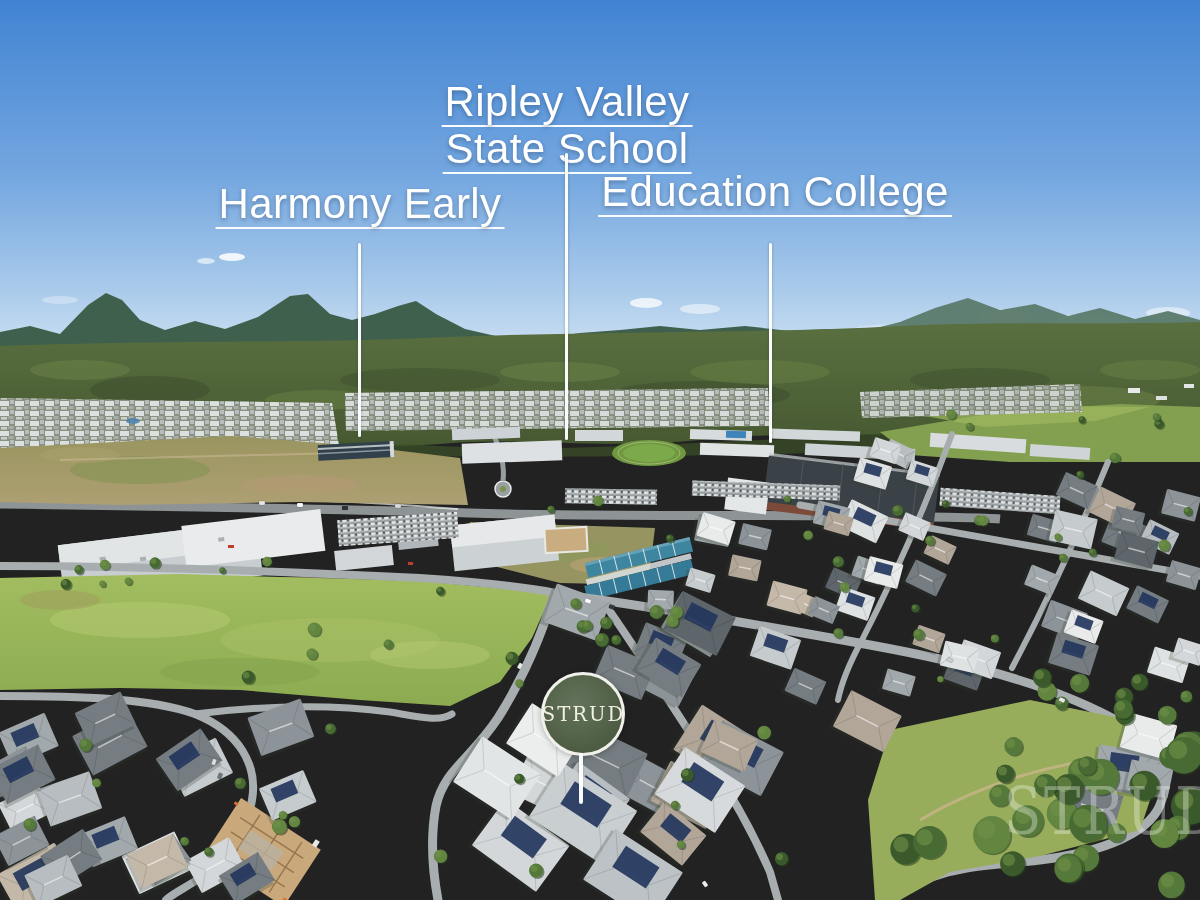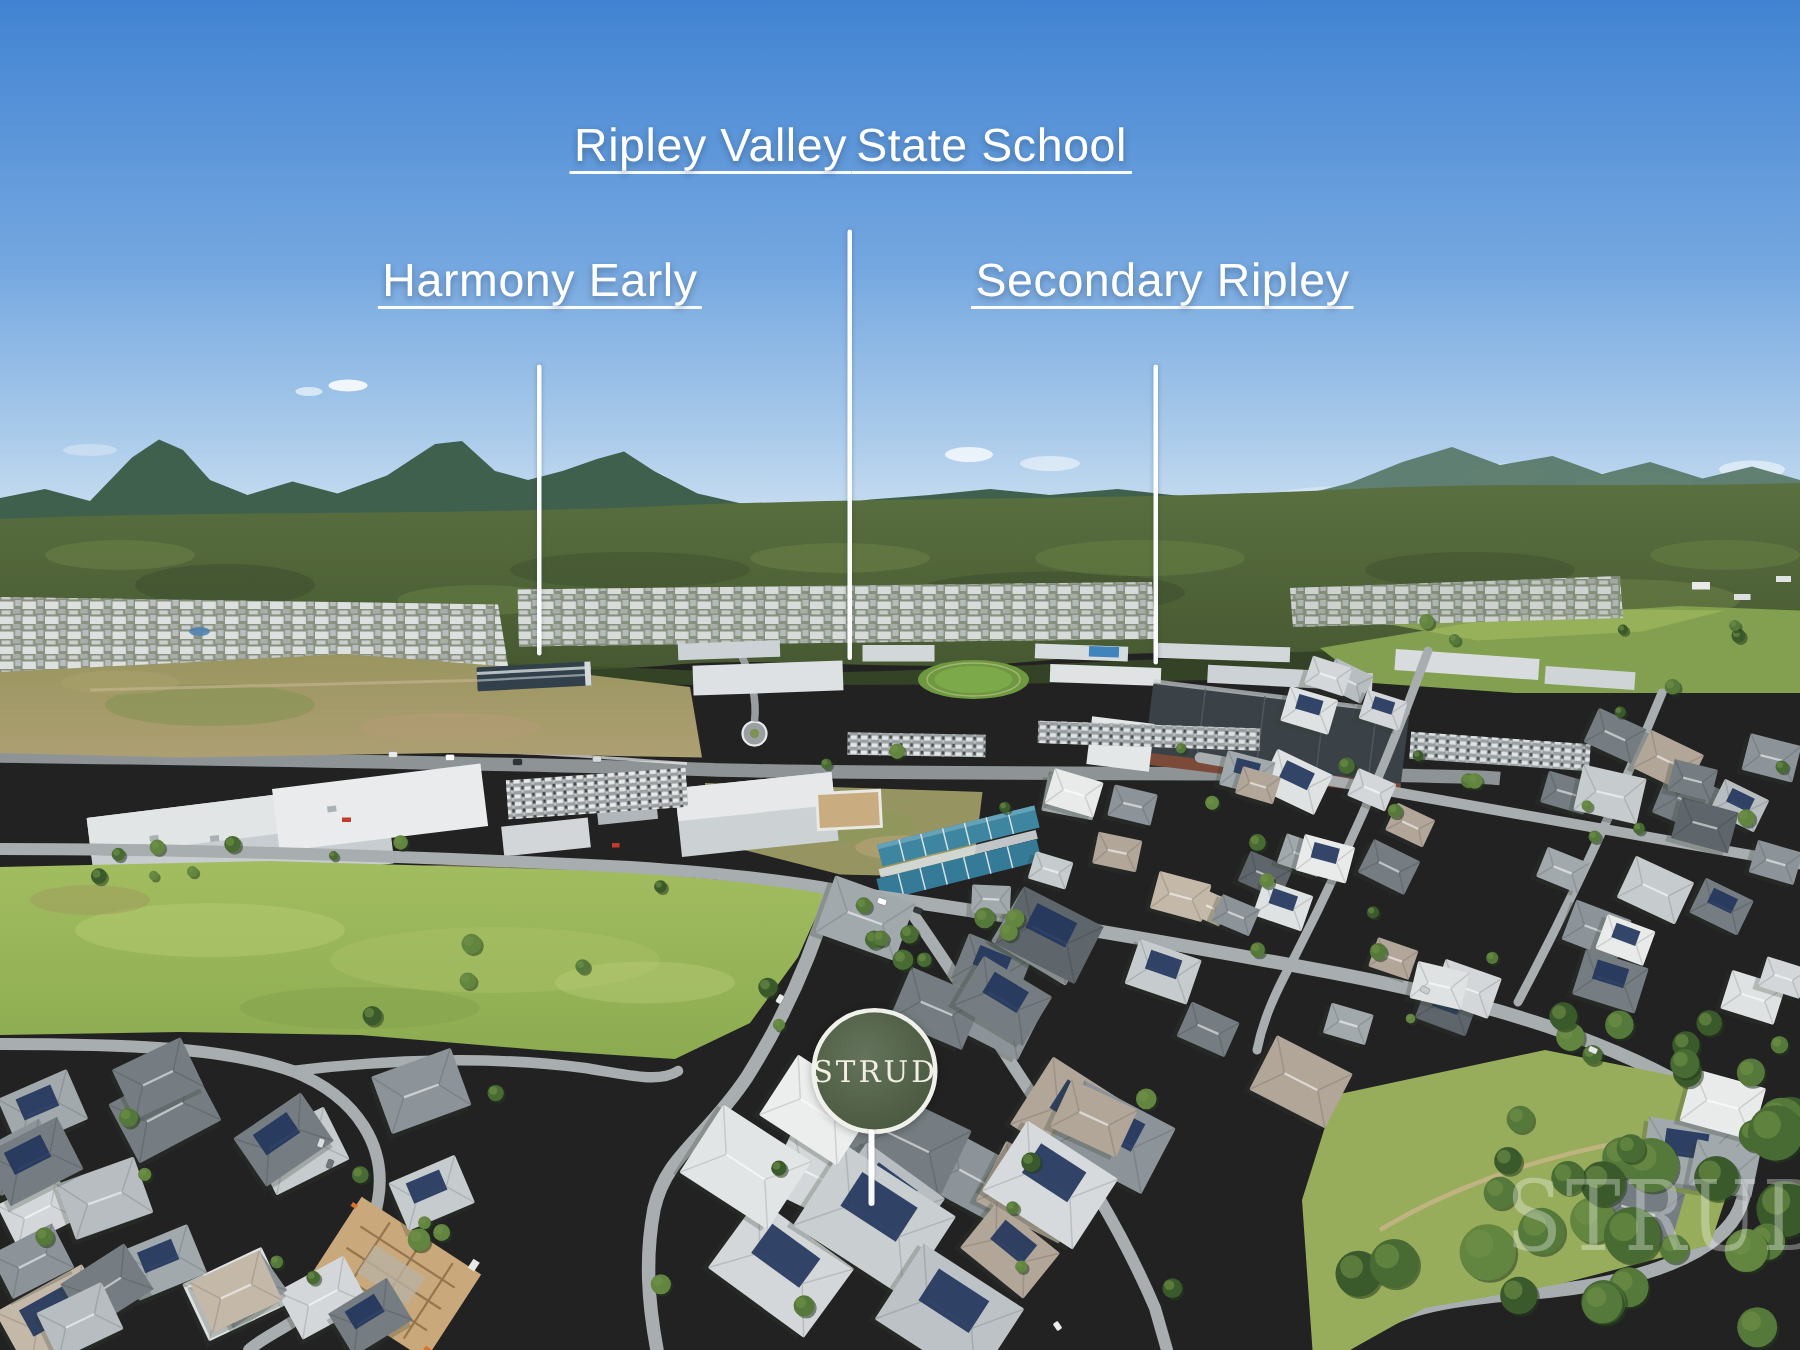--- a/index.html
+++ b/index.html
@@ -1,22 +1,22 @@
 <!DOCTYPE html>
 <html><head>
 <meta charset="utf-8">
 <style>
   html,body{margin:0;padding:0;background:#222;}
   .scene{position:relative;width:1200px;height:900px;overflow:hidden;
          font-family:"Liberation Sans",sans-serif;}
   .scene svg{position:absolute;left:0;top:0;}
 
   
-  .callout{position:absolute;display:flex;align-items:center;
-           transform:translateX(-50%);color:#fff;font-size:31px;font-weight:400;
+  .callout{position:absolute;display:flex;flex-direction:column;align-items:center;
+           transform:translateX(-50%);color:#fff;font-size:42px;font-weight:400;
            letter-spacing:.4px;text-align:center;line-height:.95;
            text-shadow:0 2px 4px rgba(25,45,65,.38);}
   .callout .cl{display:inline-block;padding:0 3px 3px;margin-bottom:2px;
                border-bottom:2px solid rgba(255,255,255,.96);}
   .pointer{position:absolute;width:3px;background:rgba(255,255,255,.97);
            border-radius:2px;box-shadow:0 0 3px rgba(40,60,80,.35);}
   #pointer-school{left:565px;top:153px;height:287px;}
   #pointer-harmony{left:358px;top:243px;height:194px;}
   #pointer-college{left:769px;top:243px;height:200px;}
 
@@ -1237,27 +1237,27 @@
         </g>
       </g>
 </svg>
 
   <div class="callout" style="left:567px;top:82px">
     <span class="cl">Ripley Valley</span>
     <span class="cl">State School</span>
   </div>
   <div class="pointer" id="pointer-school"></div>
 
-  <div class="callout" style="left:360px;top:172px">
+  <div class="callout" style="left:360px;top:184px">
     <span class="cl">Harmony Early</span>
   </div>
   <div class="pointer" id="pointer-harmony"></div>
 
   <div class="callout" style="left:775px;top:172px">
-    <span class="cl">Secondary Ripley</span>
+    <span class="cl">Education College</span>
   </div>
   <div class="pointer" id="pointer-college"></div>
 
   <div class="badge">
     <span>STRUD</span>
   </div>
   <div class="badge-line"></div>
 
   <div class="watermark">STRUD</div>
 </div>

